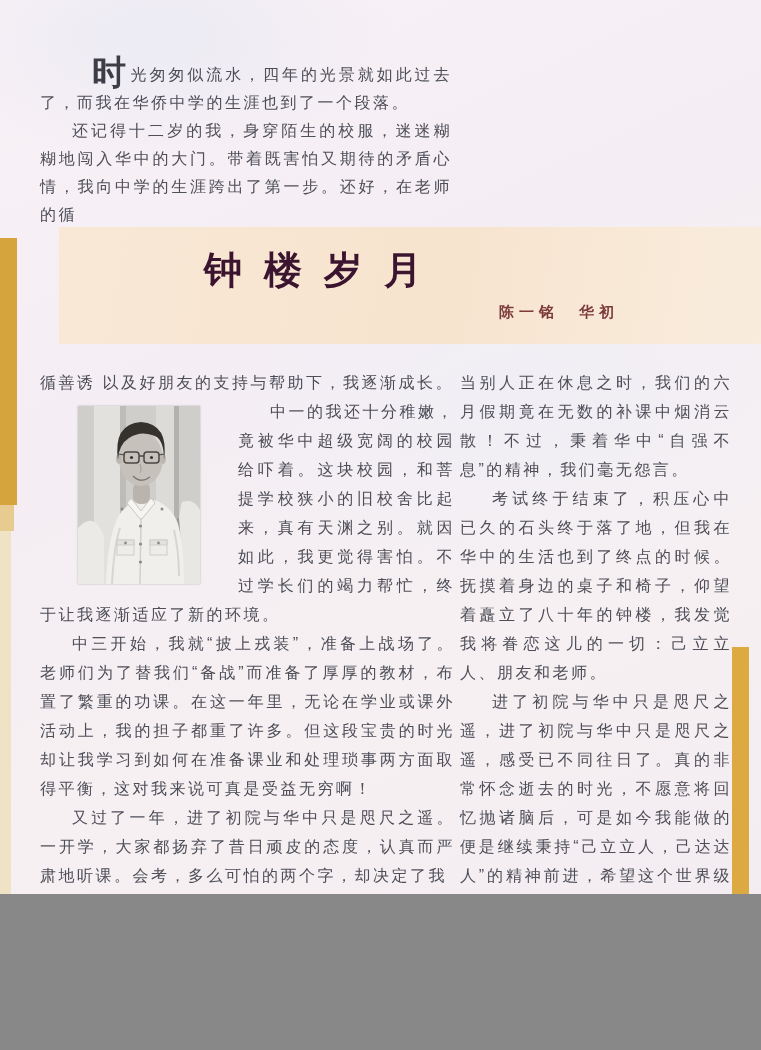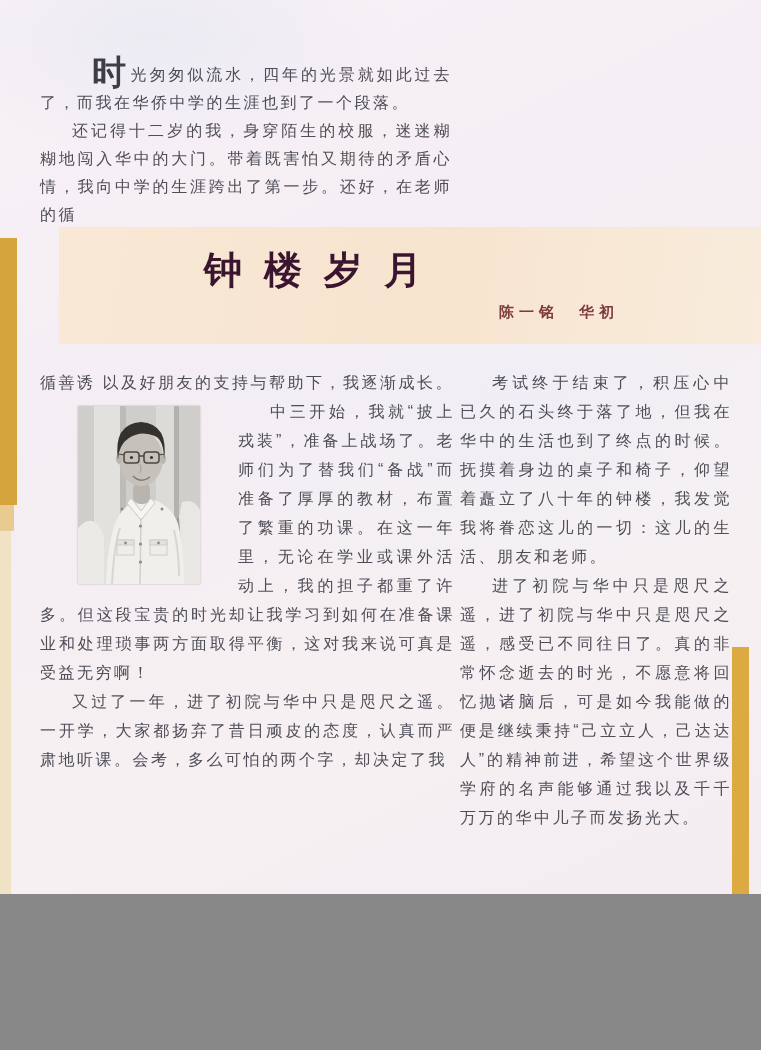--- a/index.html
+++ b/index.html
@@ -107,24 +107,26 @@
         <rect x="39" y="134" width="17" height="15" fill="#ededea" stroke="#cfcdc9"></rect>
         <rect x="39" y="134" width="17" height="5" fill="#e4e2de" stroke="#cfcdc9"></rect>
         <circle cx="47.5" cy="137" r="1.4" fill="#8f8c87"></circle>
         <rect x="72" y="134" width="17" height="15" fill="#ededea" stroke="#cfcdc9"></rect>
         <rect x="72" y="134" width="17" height="5" fill="#e4e2de" stroke="#cfcdc9"></rect>
         <circle cx="80.5" cy="137" r="1.4" fill="#8f8c87"></circle>
         <circle cx="44" y="0" cy="103" r="1.5" fill="#8f8c87"></circle>
         <circle cx="84" cy="103" r="1.5" fill="#8f8c87"></circle>
       </svg>
     </div>
+    <p class="indent2">中一的我还十分稚嫩，竟被华中超级宽阔的校园给吓着。这块校园，和菩提学校狭小的旧校舍比起来，真有天渊之别。就因如此，我更觉得害怕。不过学长们的竭力帮忙，终于让我逐渐适应了新的环境。</p>
     <p class="indent2">中三开始，我就“披上戎装”，准备上战场了。老师们为了替我们“备战”而准备了厚厚的教材，布置了繁重的功课。在这一年里，无论在学业或课外活动上，我的担子都重了许多。但这段宝贵的时光却让我学习到如何在准备课业和处理琐事两方面取得平衡，这对我来说可真是受益无穷啊！</p>
     <p class="indent2">又过了一年，进了初院与华中只是咫尺之遥。一开学，大家都扬弃了昔日顽皮的态度，认真而严肃地听课。会考，多么可怕的两个字，却决定了我</p>
   </div>
 
   <div class="article-right cn">
-    <p class="indent2">考试终于结束了，积压心中已久的石头终于落了地，但我在华中的生活也到了终点的时候。抚摸着身边的桌子和椅子，仰望着矗立了八十年的钟楼，我发觉我将眷恋这儿的一切：这儿的生活、朋友和老师。</p>
+    <p>当别人正在休息之时，我们的六月假期竟在无数的补课中烟消云散！不过，秉着华中“自强不息”的精神，我们毫无怨言。</p>
+    <p class="indent2">考试终于结束了，积压心中已久的石头终于落了地，但我在华中的生活也到了终点的时候。抚摸着身边的桌子和椅子，仰望着矗立了八十年的钟楼，我发觉我将眷恋这儿的一切：己立立人、朋友和老师。</p>
     <p class="indent2">进了初院与华中只是咫尺之遥，进了初院与华中只是咫尺之遥，感受已不同往日了。真的非常怀念逝去的时光，不愿意将回忆抛诸脑后，可是如今我能做的便是继续秉持“己立立人，己达达人”的精神前进，希望这个世界级学府的名声能够通过我以及千千万万的华中儿子而发扬光大。</p>
   </div>
 
   <div class="page-number">7</div>
 
 </div>
 
 </body></html>

